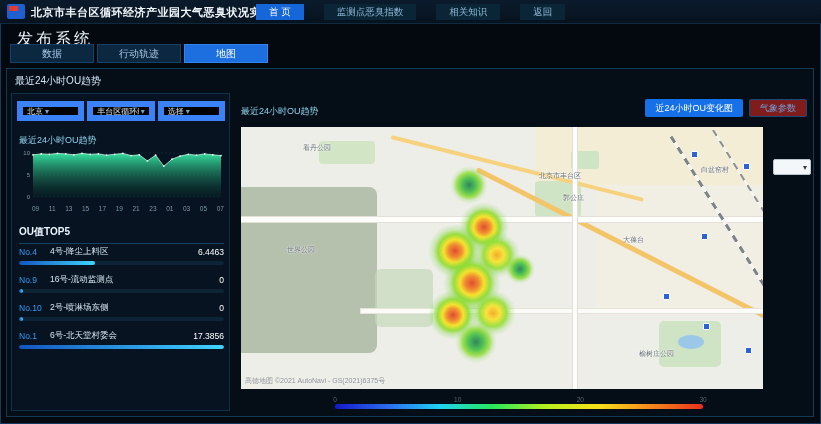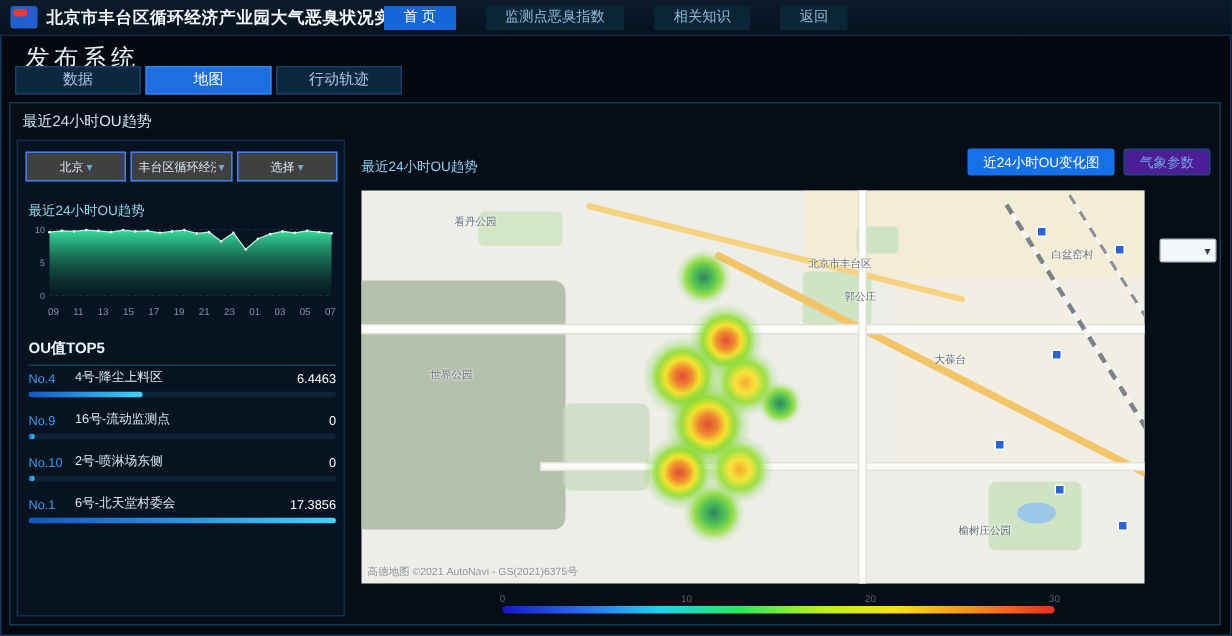--- a/index.html
+++ b/index.html
@@ -32,22 +32,22 @@
     font-size:10px; color:#a8c6e8; background:#0c2740; border:1px solid #17416b; cursor:pointer; }
   .subtab.active { background:#1d6fe0; border-color:#2f86f0; color:#fff; }
   
   .panel { position:absolute; left:6px; top:68px; width:808px; height:349px;
     border:1px solid #123a54; background:#050d16; }
   .panel-title { position:absolute; left:8px; top:5px; font-size:10px; color:#cfe6f7; }
   
   .left-panel { position:absolute; left:4px; top:24px; width:219px; height:318px;
     background:#071320; border:1px solid #0f3048; }
   .sel-row { position:absolute; left:5px; top:7px; width:208px; display:flex; gap:3px; }
-  .sel { flex:1; height:20px; background:#404040; border:1px solid #3b82f6;
-    display:flex; align-items:center; justify-content:center; padding:0 4px;
+  .sel { flex:1; height:20px; background:#000000; border:6px solid #3b82f6;
+    display:flex; align-items:center; justify-content:flex-start; padding:0 4px;
     font-size:8px; color:#dce9f5; overflow:hidden; white-space:nowrap; cursor:pointer; }
   .sel .val { overflow:hidden; white-space:nowrap; }
   .sel .chev { color:#6fa7cc; font-size:8px; margin-left:2px; flex:none; }
   .chart-title { position:absolute; left:7px; top:40px; font-size:9px; color:#8fd4ef; }
   .chart-box { position:absolute; left:5px; top:53px; width:208px; height:58px; }
   .x-labels { position:absolute; left:20px; top:111px; width:192px; display:flex;
     justify-content:space-between; font-size:6.5px; color:#7e97ac; }
   .top5-title { position:absolute; left:7px; top:131px; width:205px; font-size:10px;
     font-weight:bold; color:#eaf5fd; padding-bottom:4px; border-bottom:1px solid #14415f; }
   .top5-list { position:absolute; left:7px; top:152px; width:205px; }
@@ -58,21 +58,21 @@
   .t5-val { color:#fff; flex:none; }
   .t5-track { height:4px; background:#0d2336; border-radius:2px; overflow:hidden; }
   .t5-fill { height:100%; border-radius:2px; background:linear-gradient(90deg,#1455c0,#3fd4ff); }
   
   .right-panel { position:absolute; left:228px; top:24px; width:576px; height:322px; }
   .map-title { position:absolute; left:6px; top:12px; font-size:9px; color:#8fd4ef; }
   .map-btns { position:absolute; right:4px; top:6px; display:flex; gap:6px; }
   .btn { height:18px; line-height:16px; padding:0 10px; font-size:9px;
     border:none; border-radius:2px; cursor:pointer; font-family:inherit; }
   .btn.primary { background:#1670e8; color:#fff; }
-  .btn.ghost { background:#4c1d95; color:#6fa3e0; border:1px solid #1b4a7a; }
+  .btn.ghost { background:#7f1d1d; color:#6fa3e0; border:1px solid #1b4a7a; }
   .map { position:absolute; left:6px; top:34px; width:522px; height:262px;
     background:#edeee8; overflow:hidden; }
   .map-side-sel { position:absolute; left:538px; top:66px; width:38px; height:16px;
     background:#f4f7fa; border:1px solid #b9c4cf; border-radius:2px;
     display:flex; align-items:center; justify-content:flex-end; padding:0 3px;
     font-size:8px; color:#333c47; cursor:pointer; }
   
   .zone-y { position:absolute; left:295px; top:0; width:227px; height:58px; background:#f4edd6; }
   .zone-u { position:absolute; left:356px; top:58px; width:166px; height:130px; background:#f1eee3; }
   .park-big { position:absolute; left:-6px; top:60px; width:142px; height:166px; background:#b5c0ad; border-radius:8px; }
@@ -118,22 +118,22 @@
     <div class="nav-item">监测点恶臭指数</div>
     <div class="nav-item">相关知识</div>
     <div class="nav-item">返回</div>
   </div>
 </div>
 
 <div class="system-label">发布系统</div>
 
 <div class="subtabs">
   <div class="subtab">数据</div>
+  <div class="subtab">行动轨迹</div>
   <div class="subtab active">地图</div>
-  <div class="subtab">行动轨迹</div>
 </div>
 
 <div class="panel">
   <div class="panel-title">最近24小时OU趋势</div>
 
   <div class="left-panel">
     <div class="sel-row">
       <div class="sel">
         <span class="val">北京</span>
         <span class="chev">▾</span>

